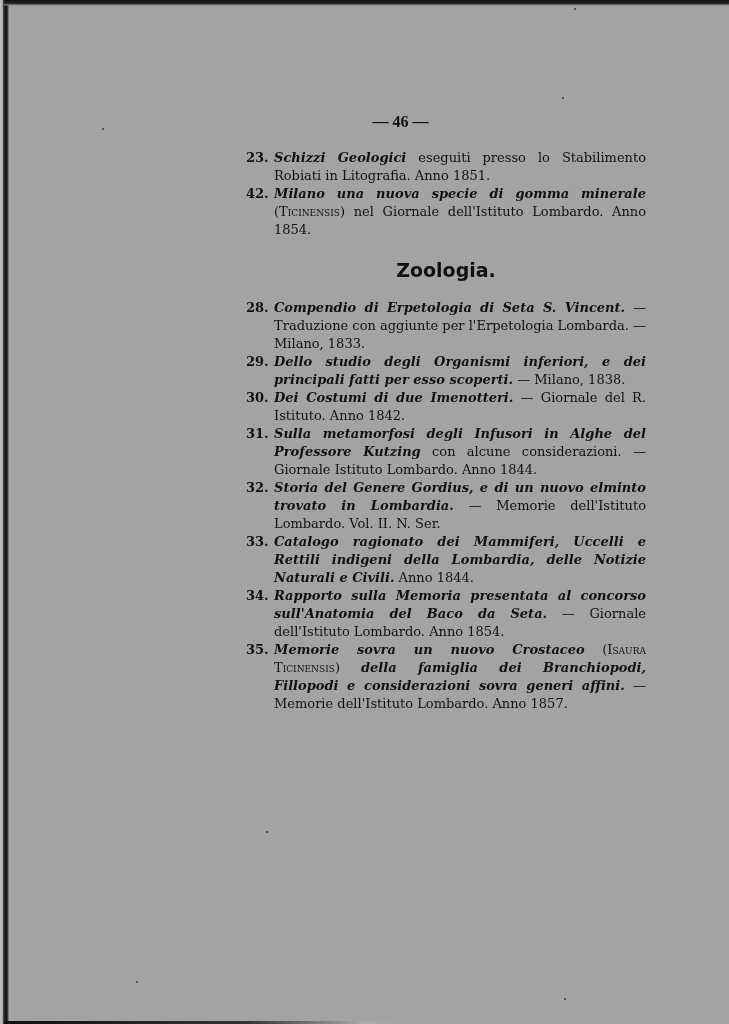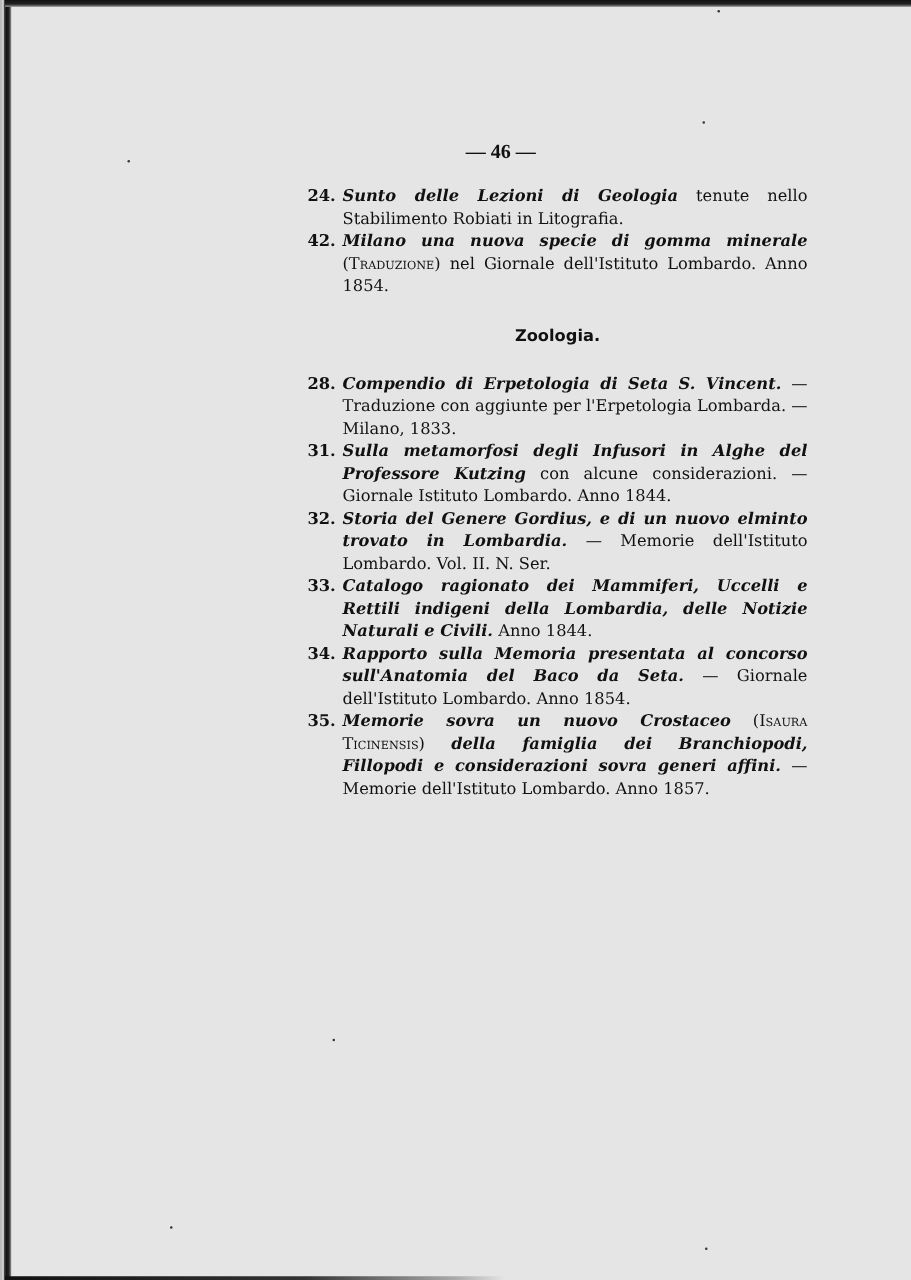--- a/index.html
+++ b/index.html
@@ -1,19 +1,19 @@
 <!DOCTYPE html>
 <html><head>
 <meta charset="utf-8">
 <style>
   html, body { margin: 0; padding: 0; background: #ffffff; }
   body { width: 729px; height: 1024px; position: relative; overflow: hidden; }
   .page-frame {
     position: absolute; left: 0; top: 0; width: 729px; height: 1024px;
-    background: #e5e5e5;
+    background: #a3a3a3;
   }
   .border-top {
     position: absolute; left: 4px; top: 0; width: 725px; height: 6px;
     background: linear-gradient(#111 0, #222 55%, #888 85%, transparent 100%);
   }
   .border-left {
     position: absolute; left: 3px; top: 0; width: 6px; height: 1024px;
     background: linear-gradient(90deg, #555 0, #111 35%, #222 70%, #999 100%);
   }
   .border-left-outer {
@@ -39,21 +39,21 @@
   .entry { position: relative; padding-left: 28px; text-align: justify; }
   .entry .num {
     position: absolute; left: 0; top: 0; font-weight: bold;
     font-family: "DejaVu Serif", serif;
   }
   .entry .title { font-style: italic; font-weight: bold; font-family: "DejaVu Serif", serif; }
   .entry .rest { font-family: "DejaVu Serif", serif; }
   .sc { font-variant: small-caps; }
   .section-heading {
     text-align: center; font-weight: bold; margin: 22px 0 20px 0;
-    font-family: "DejaVu Sans", sans-serif; font-size: 13px;
+    font-family: "DejaVu Sans", sans-serif; font-size: 19px;
     padding-left: 0;
   }
 </style>
 </head>
 <body>
 
 <div class="page-frame">
   <div class="border-left-outer"></div>
   <div class="border-left"></div>
   <div class="border-top"></div>
@@ -64,30 +64,36 @@
   <span class="speck" style="left:574px;top:8px"></span>
   <span class="speck" style="left:266px;top:831px"></span>
   <span class="speck" style="left:136px;top:981px"></span>
   <span class="speck" style="left:564px;top:998px"></span>
 
   <div class="page-number">— 46 —</div>
 
   <div class="content">
 
     <div class="entry">
-      <span class="num">24.</span><span class="title">Sunto delle Lezioni di Geologia</span><span class="rest"> tenute nello Stabilimento Robiati in Litografia.</span>
+      <span class="num">23.</span><span class="title">Schizzi Geologici</span><span class="rest"> eseguiti presso lo Stabilimento Robiati in Litografia. Anno 1851.</span>
     </div>
     <div class="entry">
-      <span class="num">42.</span><span class="title">Milano una nuova specie di gomma minerale</span><span class="rest"> (</span><span class="rest sc">Traduzione</span><span class="rest">) nel Giornale dell'Istituto Lombardo. Anno 1854.</span>
+      <span class="num">42.</span><span class="title">Milano una nuova specie di gomma minerale</span><span class="rest"> (</span><span class="rest sc">Ticinensis</span><span class="rest">) nel Giornale dell'Istituto Lombardo. Anno 1854.</span>
     </div>
 
     <div class="section-heading">Zoologia.</div>
 
     <div class="entry">
       <span class="num">28.</span><span class="title">Compendio di Erpetologia di Seta S. Vincent.</span><span class="rest"> — Traduzione con aggiunte per l'Erpetologia Lombarda. — Milano, 1833.</span>
+    </div>
+    <div class="entry">
+      <span class="num">29.</span><span class="title">Dello studio degli Organismi inferiori, e dei principali fatti per esso scoperti.</span><span class="rest"> — Milano, 1838.</span>
+    </div>
+    <div class="entry">
+      <span class="num">30.</span><span class="title">Dei Costumi di due Imenotteri.</span><span class="rest"> — Giornale del R. Istituto. Anno 1842.</span>
     </div>
     <div class="entry">
       <span class="num">31.</span><span class="title">Sulla metamorfosi degli Infusori in Alghe del Professore Kutzing</span><span class="rest"> con alcune considerazioni. — Giornale Istituto Lombardo. Anno 1844.</span>
     </div>
     <div class="entry">
       <span class="num">32.</span><span class="title">Storia del Genere Gordius, e di un nuovo elminto trovato in Lombardia.</span><span class="rest"> — Memorie dell'Istituto Lombardo. Vol. II. N. Ser.</span>
     </div>
     <div class="entry">
       <span class="num">33.</span><span class="title">Catalogo ragionato dei Mammiferi, Uccelli e Rettili indigeni della Lombardia, delle Notizie Naturali e Civili.</span><span class="rest"> Anno 1844.</span>
     </div>

